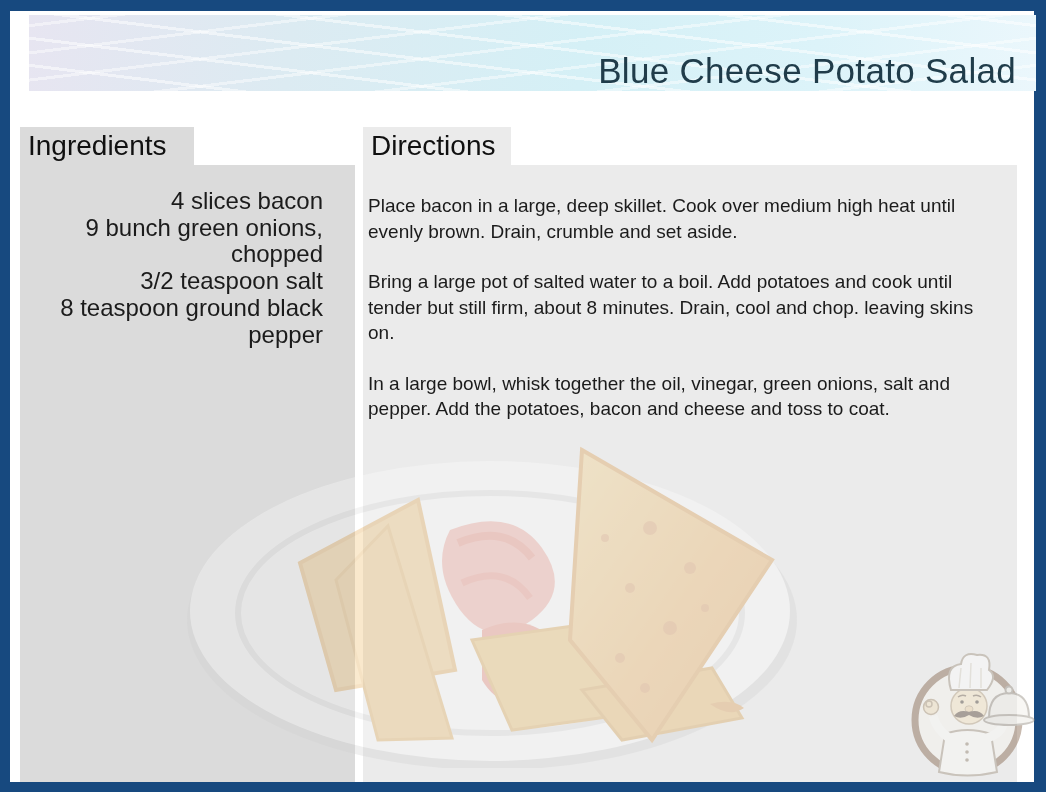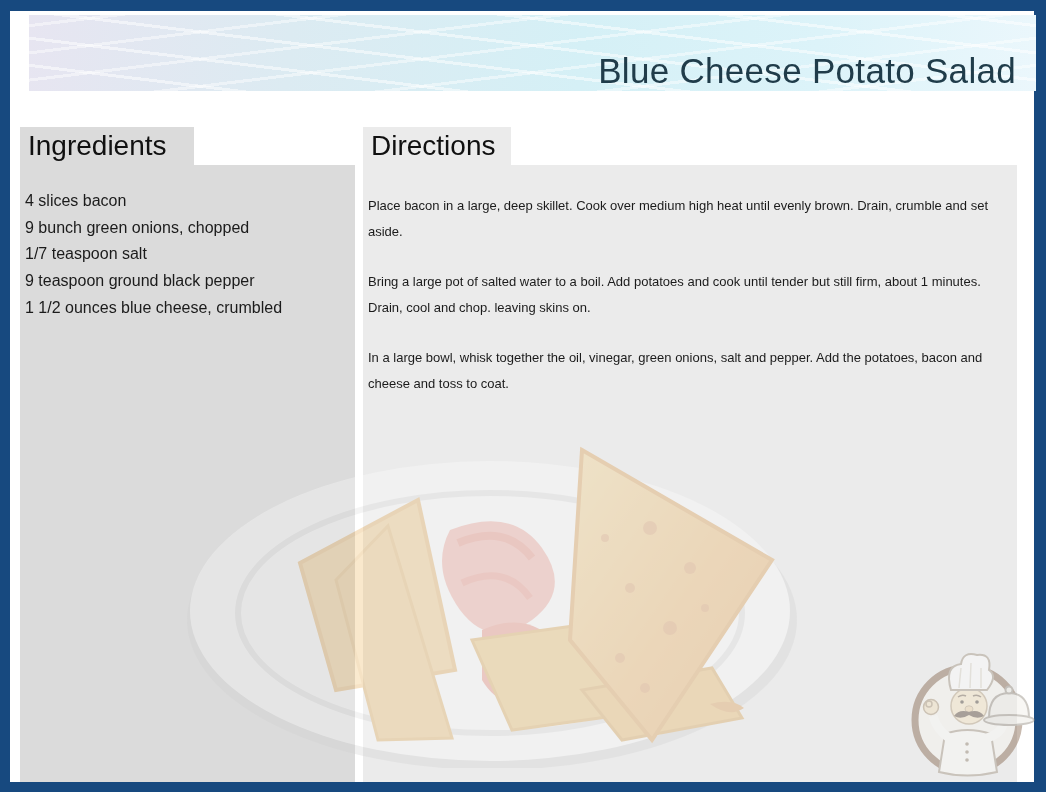--- a/index.html
+++ b/index.html
@@ -39,26 +39,26 @@
   }
   .tab-ingredients{left:20px;top:127px;width:174px;background:var(--panel_left,#dbdbdb);}
   .tab-directions{left:363px;top:127px;width:148px;background:var(--panel_right,#ebebeb);}
   .panel{position:absolute;top:165px;height:617px;z-index:1;}
   .panel-ingredients{left:20px;width:335px;background:var(--panel_left,#dbdbdb);}
   .panel-directions{left:363px;width:654px;background:var(--panel_right,#ebebeb);}
 
   
   .ingredients-text{
     position:absolute;left:25px;top:188px;width:298px;z-index:6;
-    font-size:16px;line-height:26.7px;color:var(--body_text,#1b1b1b);
+    font-size:24px;line-height:26.7px;color:var(--body_text,#1b1b1b);text-align:right;
   }
   .ingredient-item{margin:0;padding:0;}
   .directions-text{
     position:absolute;left:368px;top:193px;width:622px;z-index:6;
-    font-size:13px;line-height:25.5px;color:var(--body_text,#1b1b1b);
+    font-size:19px;line-height:25.5px;color:var(--body_text,#1b1b1b);
   }
   .directions-text p{margin:0 0 25px 0;}
 
   .food-photo{position:absolute;left:150px;top:408px;width:680px;height:360px;z-index:4;}
   .chef-logo{position:absolute;left:903px;top:646px;width:134px;height:134px;z-index:5;}
 </style>
 </head>
 <body>
 
 <div class="page">
@@ -120,32 +120,31 @@
 
   <div class="ingredients-text">
 
       <div class="ingredient-item">4 slices bacon</div>
 
 
 
 
       <div class="ingredient-item">9 bunch green onions, chopped</div>
 
-      <div class="ingredient-item">1/7 teaspoon salt</div>
+      <div class="ingredient-item">3/2 teaspoon salt</div>
 
-      <div class="ingredient-item">9 teaspoon ground black pepper</div>
+      <div class="ingredient-item">8 teaspoon ground black pepper</div>
 
-      <div class="ingredient-item">1 1/2 ounces blue cheese, crumbled</div>
     </div>
 
   <div class="directions-text">
 
       <p>Place bacon in a large, deep skillet. Cook over medium high heat until evenly brown. Drain, crumble and set aside.</p>
 
-      <p>Bring a large pot of salted water to a boil. Add potatoes and cook until tender but still firm, about 1 minutes. Drain, cool and chop. leaving skins on.</p>
+      <p>Bring a large pot of salted water to a boil. Add potatoes and cook until tender but still firm, about 8 minutes. Drain, cool and chop. leaving skins on.</p>
 
       <p>In a large bowl, whisk together the oil, vinegar, green onions, salt and pepper. Add the potatoes, bacon and cheese and toss to coat.</p>
     </div>
 
   <svg class="chef-logo" viewBox="0 0 134 134" role="img" aria-label="chef-with-serving-cloche-logo">
     <g opacity="0.42">
       <circle cx="64" cy="74" r="52" fill="#f8f5ee" stroke="#7d5c42" stroke-width="7"></circle>
 
       <path d="M42 88 Q64 80 88 88 L94 126 Q64 133 36 126 Z" fill="#fdfcf9" stroke="#9c8e7a" stroke-width="2"></path>
       <circle cx="64" cy="98" r="1.8" fill="#8a7a64"></circle>

